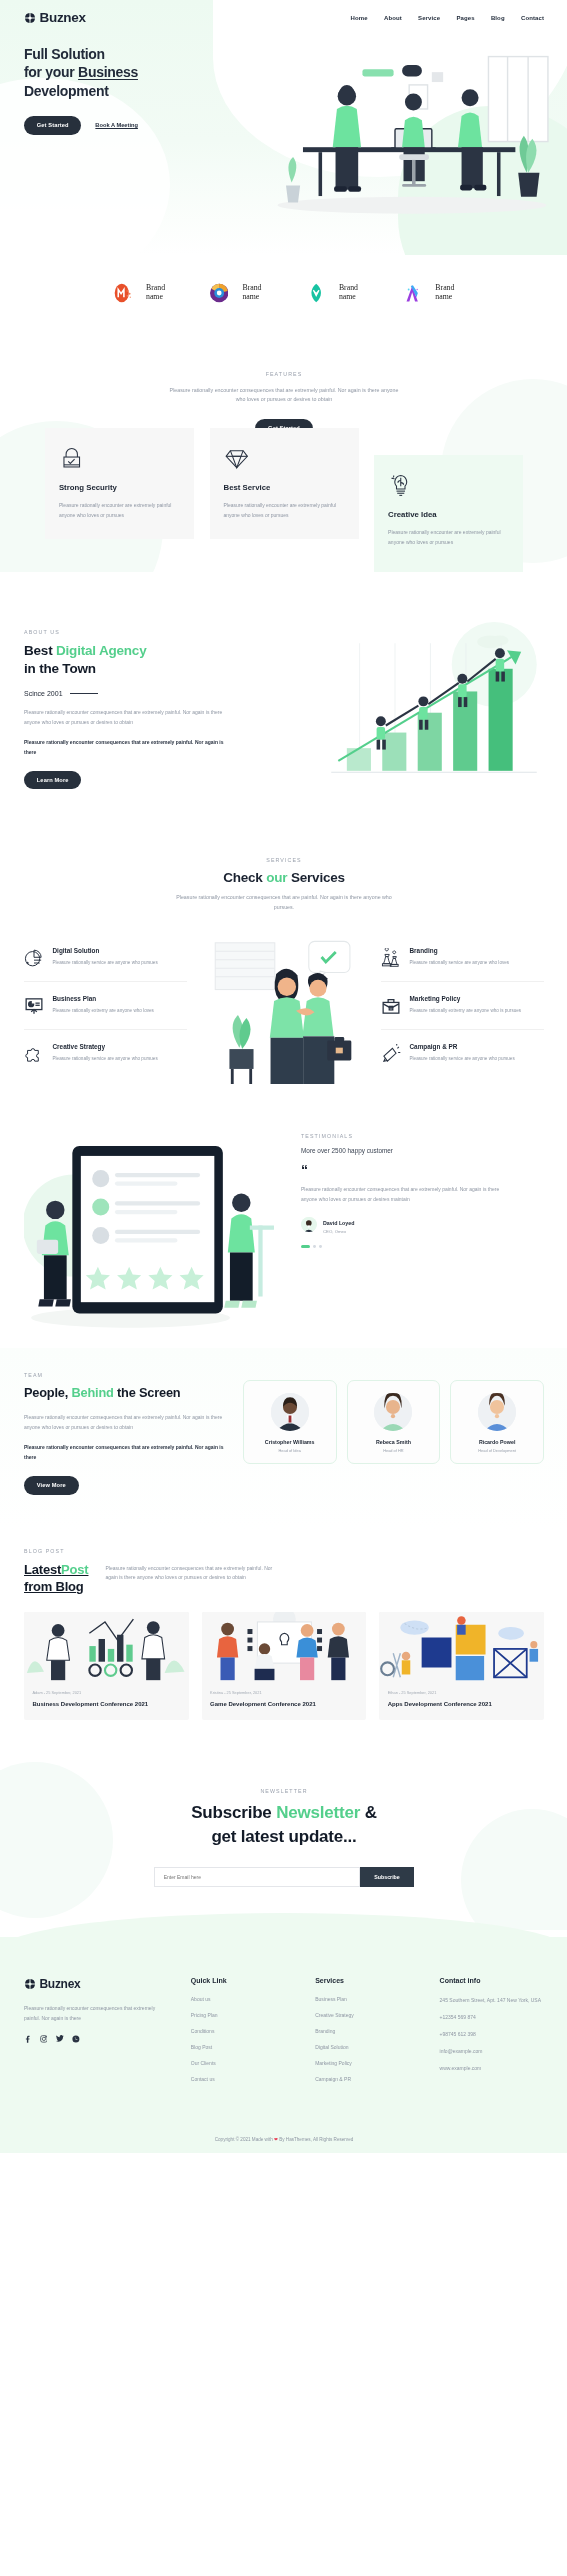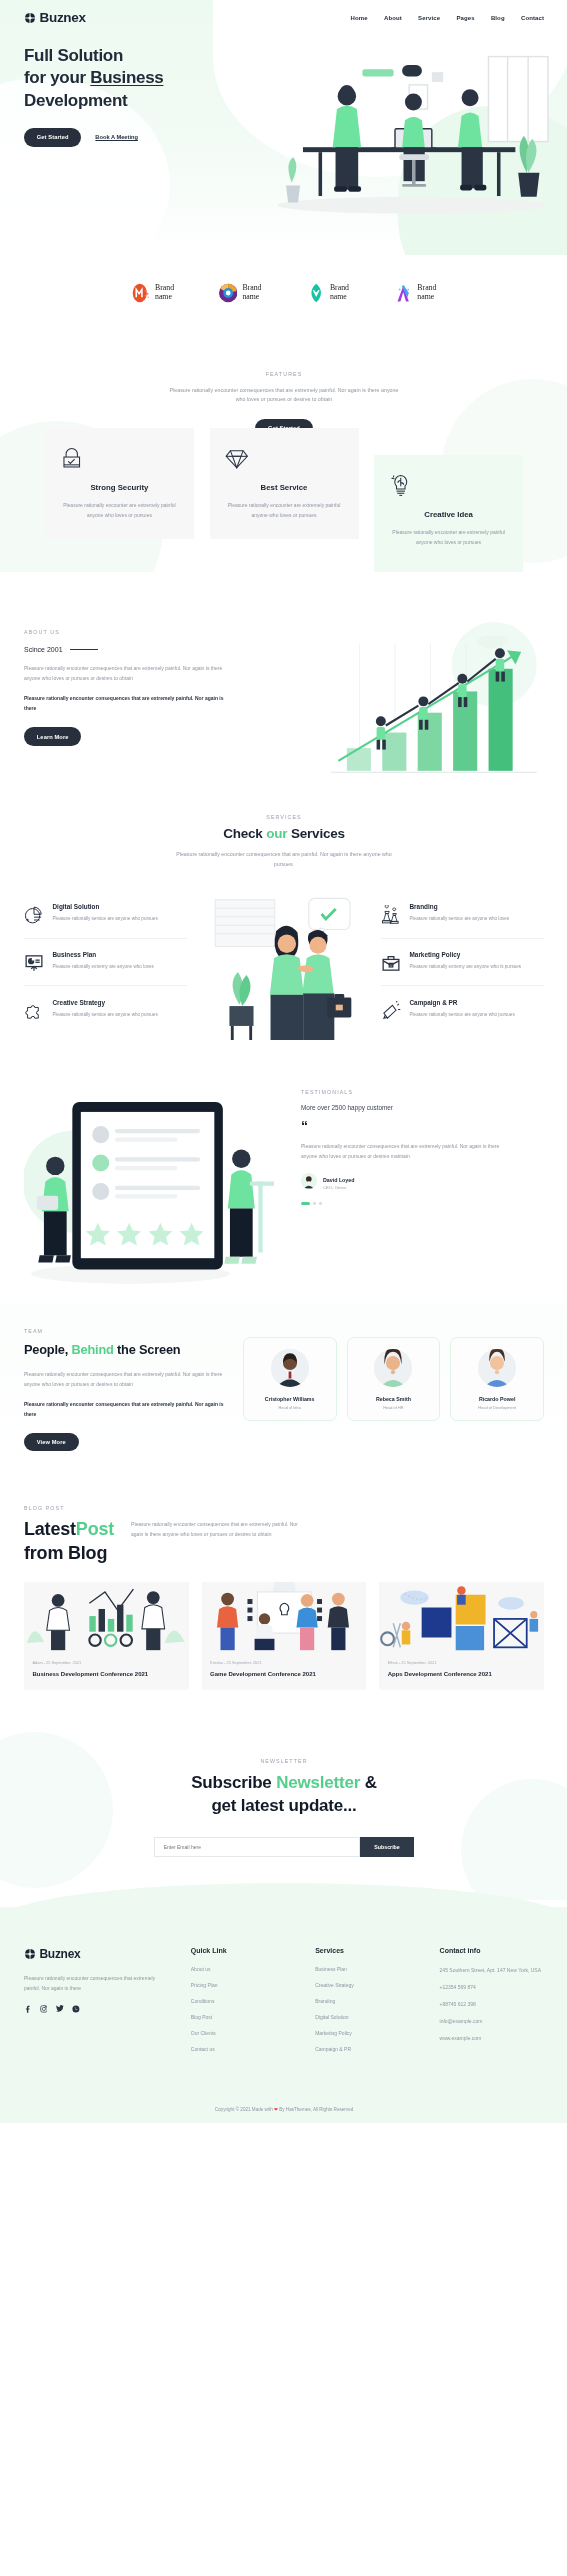--- a/index.html
+++ b/index.html
@@ -24,50 +24,50 @@
     justify-content:space-between;padding:10px 24px 0 24px;
   }
   .logo{display:flex;align-items:center;gap:3.5px;}
   .logo-mark{width:12px;height:12px;position:relative;display:inline-block;}
   .logo-text{font-size:13.5px;font-weight:700;letter-spacing:-0.3px;color:#1c2434;}
   .nav-links{display:flex;gap:16.3px;align-items:center;}
   .nav-links a{font-size:6px;font-weight:700;color:#242e3d;text-decoration:none;letter-spacing:0.1px;}
 
   .hero-inner{position:relative;z-index:5;display:flex;padding:20px 24px 0 24px;}
   .hero-left{width:227px;}
-  .hero-h1{font-size:17px;line-height:1.32;font-weight:700;color:#222b3a;letter-spacing:-0.3px;}
+  .hero-h1{font-size:14px;line-height:1.32;font-weight:700;color:#222b3a;letter-spacing:-0.3px;}
   .hero-h1 .u{text-decoration:underline;text-underline-offset:2.1px;text-decoration-thickness:1.4px;margin-top:47px;}
   .hero-cta{display:flex;align-items:center;gap:14px;margin-top:15.6px;}
   .btn-dark{
     background:#27303c;color:#fff;border:none;border-radius:14px;
     padding:6.4px 12.8px;font-size:5.7px;font-weight:700;font-family:inherit;cursor:pointer;letter-spacing:0.1px;
   }
   .link-ul{font-size:5.7px;font-weight:700;color:#242e3d;text-decoration:underline;text-underline-offset:1.4px;cursor:pointer;}
 
   .hero-art{position:absolute;right:7px;top:41px;width:298px;height:177px;}
 
   
   .brands{display:flex;justify-content:center;gap:45px;padding:28px 0 33px;background:#fff;}
-  .brand{display:flex;align-items:center;gap:5px;}
+  .brand{display:flex;align-items:center;gap:14px;}
   .brand-glyph{width:18.4px;height:20px;}
   .brand-name{font-family:"Liberation Serif",serif;font-size:7.8px;line-height:1.12;color:#1c1c1c;}
 
   
   .sec-kicker{font-size:5.3px;letter-spacing:1.1px;color:#9aa1ad;text-align:center;font-weight:400;}
   .sec-title{font-size:13.5px;font-weight:700;color:#1b2331;text-align:center;margin-top:6.4px;letter-spacing:-0.2px;}
   .grn{color:#54cf8c;}
   .sec-sub{font-size:5.3px;line-height:1.85;color:#8e96a3;text-align:center;max-width:234px;margin:8.5px auto 0;}
 
   
   .features{position:relative;padding:35px 0 0;background:#fff;}
   .feat-blob{position:absolute;left:-50px;top:85px;width:213px;height:213px;background:#f4fbf7;border-radius:50%;}
   .feat-blob2{position:absolute;right:-57px;top:43px;width:184px;height:184px;background:#f6fbf8;border-radius:50%;}
   .feat-btn-wrap{display:flex;justify-content:center;margin-top:14px;position:relative;z-index:3;}
   .feat-cards{position:relative;z-index:3;display:flex;justify-content:center;align-items:flex-start;gap:15.6px;margin-top:-10px;padding:0 24px;}
-  .fcard{width:149px;padding:17px 14px 18.4px;background:#f7f7f7;text-align:center;}
+  .fcard{width:149px;padding:17px 14px 18.4px;background:#f7f7f7;}
   .fcard.mid{background:#eefaf2;margin-top:27px;padding-bottom:24px;}
   .fcard-icon{width:25.5px;height:25.5px;margin-bottom:12.8px;}
   .fcard h3{font-size:7.8px;font-weight:700;color:#1b2331;margin-bottom:9.2px;}
   .fcard p{font-size:5px;line-height:1.95;color:#8e96a3;}
 
   
   .about{position:relative;display:flex;padding:57px 24px 28px;background:#fff;}
   .about-left{width:213px;position:relative;z-index:3;}
   .about-kicker{font-size:5.3px;letter-spacing:1.1px;color:#9aa1ad;}
   .about-h2{font-size:13.5px;font-weight:700;line-height:1.35;color:#131b28;margin-top:7px;letter-spacing:-0.2px;}
@@ -121,21 +121,21 @@
   .team-cards{display:flex;gap:10px;flex:1;align-items:flex-start;padding-top:8.5px;}
   .tcard{flex:1;background:#fdfdfd;border:0.7px solid #dff3e7;border-radius:7px;padding:11.4px 5.7px 10px;text-align:center;}
   .tava{width:38px;height:38px;border-radius:50%;margin:0 auto 8.5px;background:#eef1f4;overflow:hidden;position:relative;}
   .tname{font-size:5.3px;font-weight:700;color:#1b2331;}
   .trole{font-size:3.9px;color:#9aa1ad;margin-top:2.8px;}
 
   
   .blog{padding:18.4px 24px 35px;background:#fff;}
   .blog-head{display:flex;gap:17px;align-items:flex-start;}
   .blog-kicker{font-size:5.3px;letter-spacing:1.1px;color:#9aa1ad;}
-  .blog-h2{font-size:18px;font-weight:700;line-height:1.34;color:#131b28;margin-top:6.4px;letter-spacing:-0.2px;}
+  .blog-h2{font-size:13px;font-weight:700;line-height:1.34;color:#131b28;margin-top:6.4px;letter-spacing:-0.2px;text-decoration:underline;}
   .blog-sub{font-size:5px;line-height:1.95;color:#8e96a3;max-width:177px;padding-top:15.6px;}
   .blog-cards{display:flex;gap:12.8px;margin-top:17px;}
   .bcard{flex:1;background:#f7f7f7;border-radius:2.1px;overflow:hidden;}
   .bthumb{height:71px;position:relative;overflow:hidden;background:#f2f2f2;}
   .bmeta{font-size:3.9px;color:#a4abb5;padding:7px 8.5px 0;}
   .btitle{font-size:6px;font-weight:700;line-height:1.55;color:#1b2331;padding:4.3px 8.5px 11.4px;}
 
   
   .news{position:relative;padding:33px 0 43px;background:#fff;text-align:center;overflow:hidden;}
   .news-blob{position:absolute;left:-43px;top:7px;width:156px;height:156px;background:#f5fbf8;border-radius:50%;}
@@ -382,20 +382,23 @@
         </div>
         <h3>Creative Idea</h3>
         <p>Pleasure rationally encounter are extremely painful anyone who loves or pursues</p>
       </div>
     </div>
   </section>
 
   <section class="about">
     <div class="about-left">
       <div class="about-kicker">ABOUT US</div>
+      <h2 class="about-h2">
+        <span>Best </span><span class="grn">Digital Agency</span><br><span>in the Town</span>
+      </h2>
       <div class="since">
         <span>Scince 2001</span>
         <span class="rule"></span>
       </div>
       <p class="about-p">Pleasure rationally encounter consequences that are extremely painful. Nor again is there anyone who loves or pursues or desires to obtain</p>
       <p class="about-p bold">Pleasure rationally encounter consequences that are extremely painful. Nor again is there</p>
       <div style="margin-top:14px;">
         <button class="btn-dark">Learn More</button>
       </div>
     </div>

